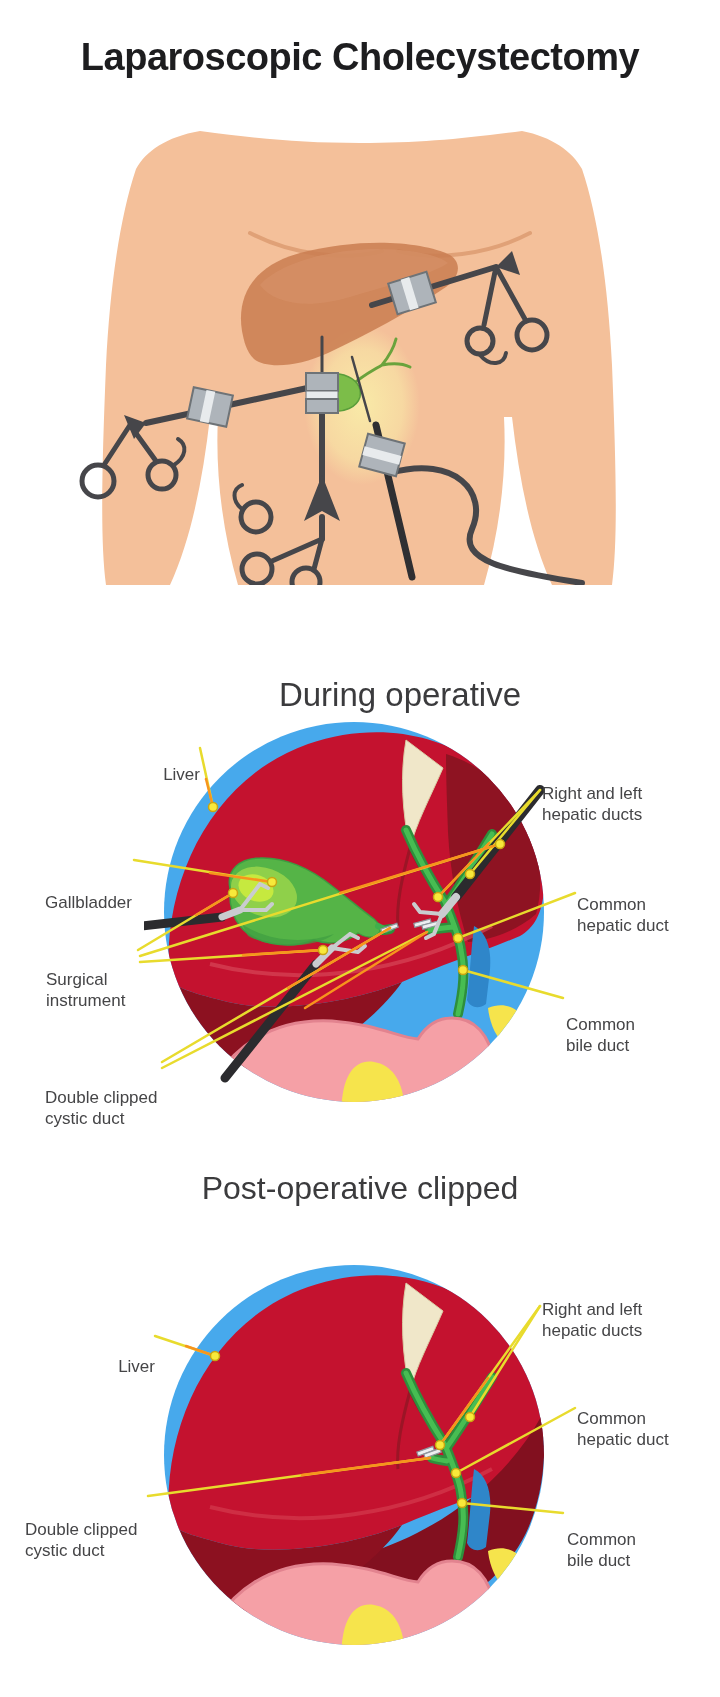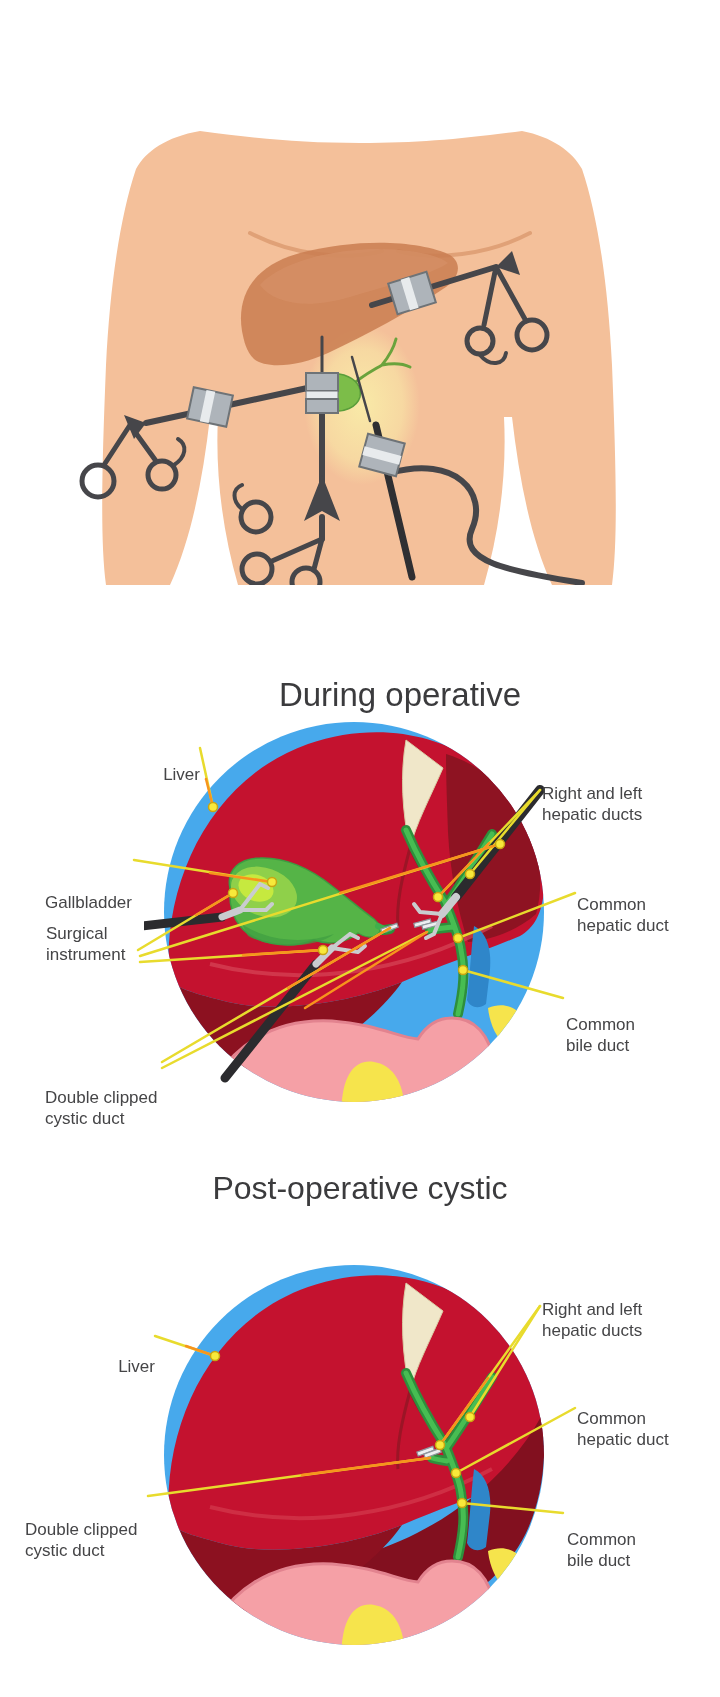--- a/index.html
+++ b/index.html
@@ -13,20 +13,21 @@
   .lbl{position:absolute;font-size:17px;color:#454547;line-height:1.24;margin-top:33px;}
   .lbl.r{text-align:right;}
   svg{position:absolute;display:block;}
   #overlay{pointer-events:none;}
 </style>
 </head>
 <body>
 
 <div id="page">
 
+  <div class="title">Laparoscopic Cholecystectomy</div>
 
   <svg style="left:60px;top:125px" width="600" height="460" viewBox="0 0 600 460">
     <defs>
       <radialGradient id="glowG" cx="50%" cy="50%" r="50%">
         <stop offset="0%" stop-color="#F9ECA8" stop-opacity="0.95"></stop>
         <stop offset="70%" stop-color="#F9ECA8" stop-opacity="0.55"></stop>
         <stop offset="100%" stop-color="#F9ECA8" stop-opacity="0"></stop>
       </radialGradient>
     </defs>
 
@@ -159,27 +160,27 @@
     </g>
     <g fill="none" stroke-linecap="round">
       <path stroke="#2B2B2E" stroke-width="10" d="M396,78 L312,185"></path>
       <path stroke="#C9CCCF" stroke-width="8" d="M312,185 L298,202"></path>
       <path stroke="#C9CCCF" stroke-width="4" d="M298,202 L276,200 M298,202 L290,222 M276,200 L270,192 M290,222 L282,226"></path>
     </g>
   </svg>
 
   <div class="lbl r" style="left:150px;top:731px;width:50px">Liver</div>
   <div class="lbl r" style="left:40px;top:859px;width:92px">Gallbladder</div>
-  <div class="lbl" style="left:46px;top:890px;width:92px">Surgical instrument</div>
+  <div class="lbl" style="left:46px;top:936px;width:92px">Surgical instrument</div>
   <div class="lbl" style="left:45px;top:1054px;width:118px">Double clipped cystic duct</div>
   <div class="lbl" style="left:542px;top:750px;width:112px">Right and left hepatic ducts</div>
   <div class="lbl" style="left:577px;top:861px;width:110px">Common hepatic duct</div>
   <div class="lbl" style="left:566px;top:981px;width:95px">Common bile duct</div>
 
-  <div class="hd post">Post-operative cystic</div>
+  <div class="hd post">Post-operative clipped</div>
 
   <svg style="left:144px;top:1255px" width="420" height="420" viewBox="0 0 420 420">
     <defs>
         <clipPath id="c2">
           <circle cx="210" cy="200" r="190"></circle>
         </clipPath>
       </defs>
     <g clip-path="url(#c2)">
       <rect width="420" height="420" fill="#47A9EC"></rect>
       <path fill="#C4122F" d="M25,268 C18,168 68,66 164,32 C252,2 334,32 378,94 C398,124 402,152 400,178 C398,202 390,216 376,224 C338,240 300,252 258,270 C198,294 126,300 84,290 C52,282 32,276 25,268 Z"></path>

